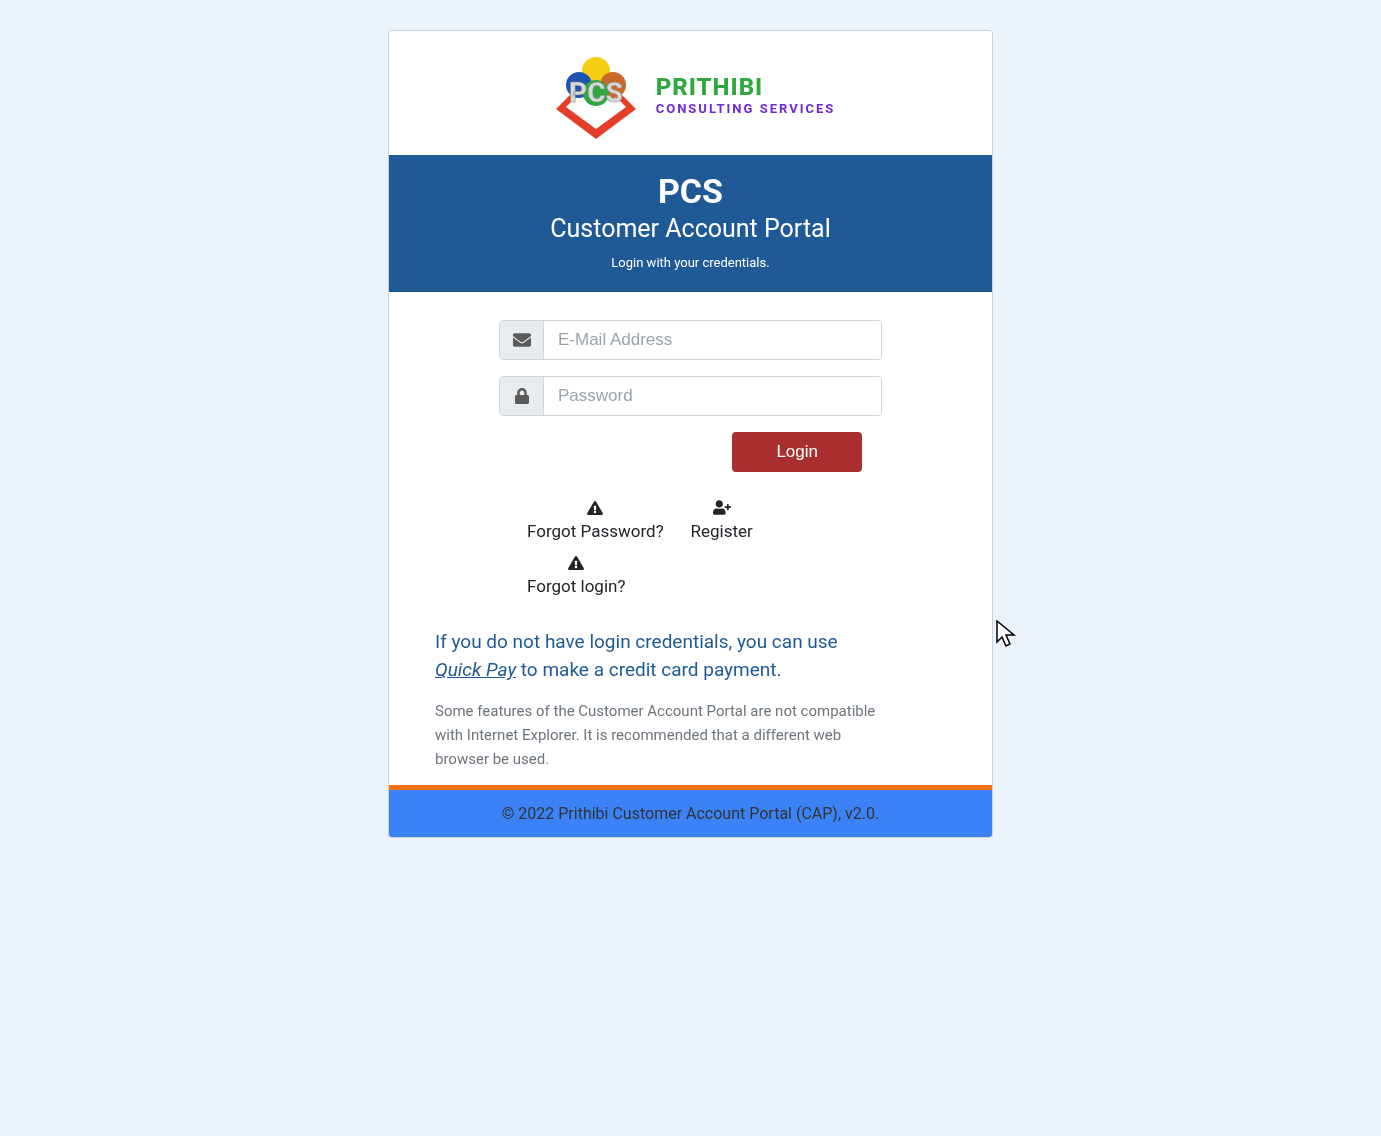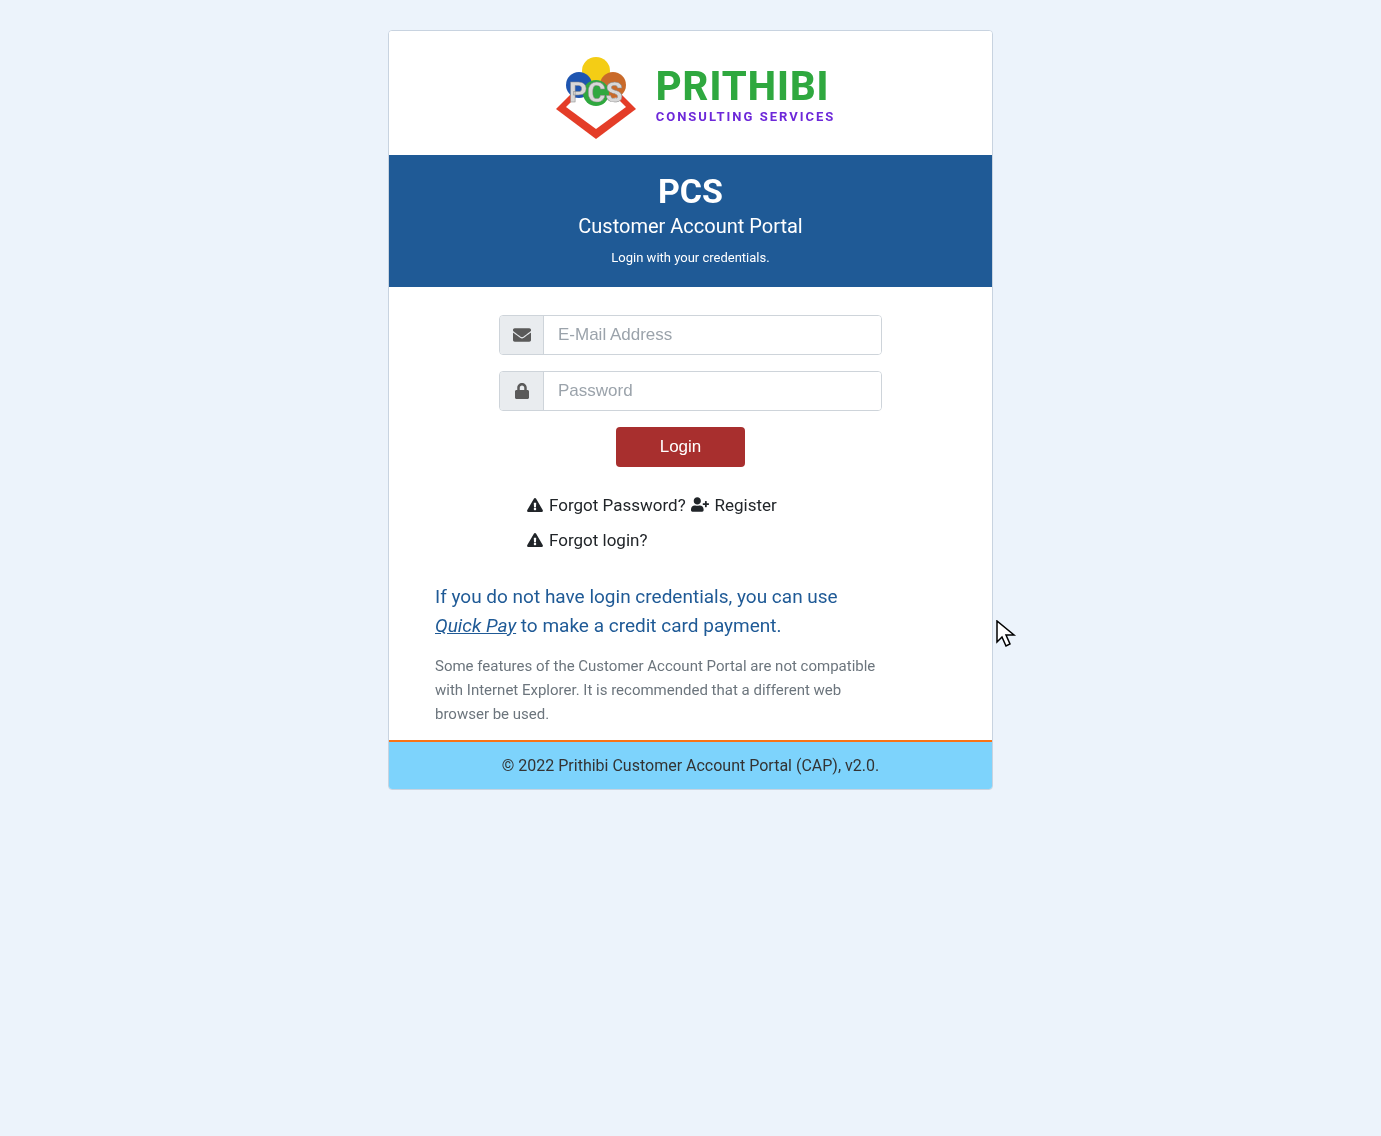--- a/index.html
+++ b/index.html
@@ -40,21 +40,21 @@
       position: relative;
       width: 100px;
       height: 92px;
     }
     
     .logo-text-block {
       text-align: left;
     }
     
     .logo-title {
-      font-size: 40px;
+      font-size: 24px;
       font-weight: 800;
       color: #2fa83f;
       letter-spacing: 1px;
       line-height: 1;
     }
     
     .logo-sub {
       font-size: 13px;
       font-weight: 700;
       color: #6d28d9;
@@ -69,21 +69,21 @@
       padding: 16px 20px 22px 20px;
     }
     
     .header-section h1 {
       font-size: 34px;
       font-weight: 700;
       line-height: 1.2;
     }
     
     .header-section h2 {
-      font-size: 20px;
+      font-size: 25px;
       font-weight: 400;
       margin-top: 2px;
     }
     
     .header-section .tagline {
       font-size: 13px;
       margin-top: 12px;
       font-weight: 400;
     }
     
@@ -117,21 +117,21 @@
       color: #a21caf;
       outline: none;
     }
     
     .input-group input::placeholder {
       color: #9ba3ab;
     }
     
     .btn-row {
       display: flex;
-      justify-content: center;
+      justify-content: flex-end;
       margin-bottom: 28px;
       padding-right: 20px;
     }
     
     .btn-login {
       background: #a82f2e;
       color: #fff;
       border: none;
       padding: 10px 44px;
       font-size: 17px;
@@ -150,20 +150,21 @@
     }
     
     .link-item {
       color: #212529;
       text-decoration: none;
       font-size: 17px;
       display: inline-flex;
       align-items: center;
       gap: 6px;
       cursor: pointer;
+      flex-direction: column;
     }
     
     .link-item svg {
       flex-shrink: 0;
     }
     
     .info-section {
       padding: 8px 60px 14px 46px;
     }
     
@@ -185,22 +186,22 @@
     .compat-msg {
       color: #6c757d;
       font-size: 15px889;
       font-size: 15px;
       line-height: 1.6;
       padding-right: 40px;
       margin-top: 9px;
     }
     
     .footer-section {
-      background: #7dd3fc;
-      border-top: 2px solid #f97316;
+      background: #3b82f6;
+      border-top: 5px solid #f97316;
       padding: 14px 20px;
       text-align: center;
       font-size: 16px;
       color: #333;
     }
     
     .footer-link {
       color: #333;
       text-decoration: none;
       cursor: pointer;

